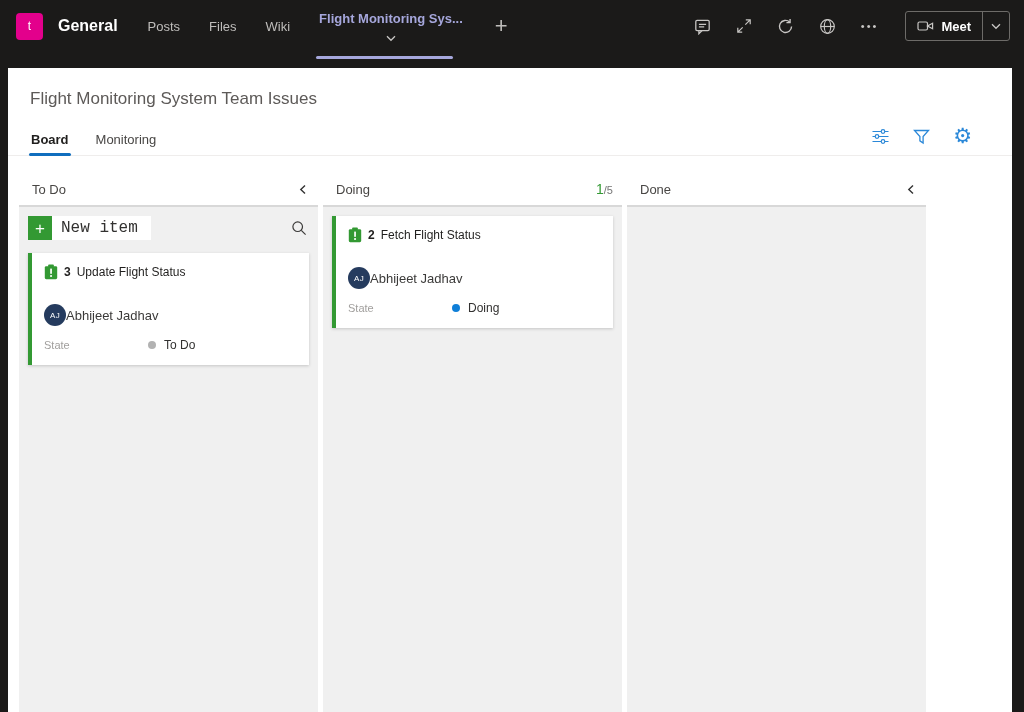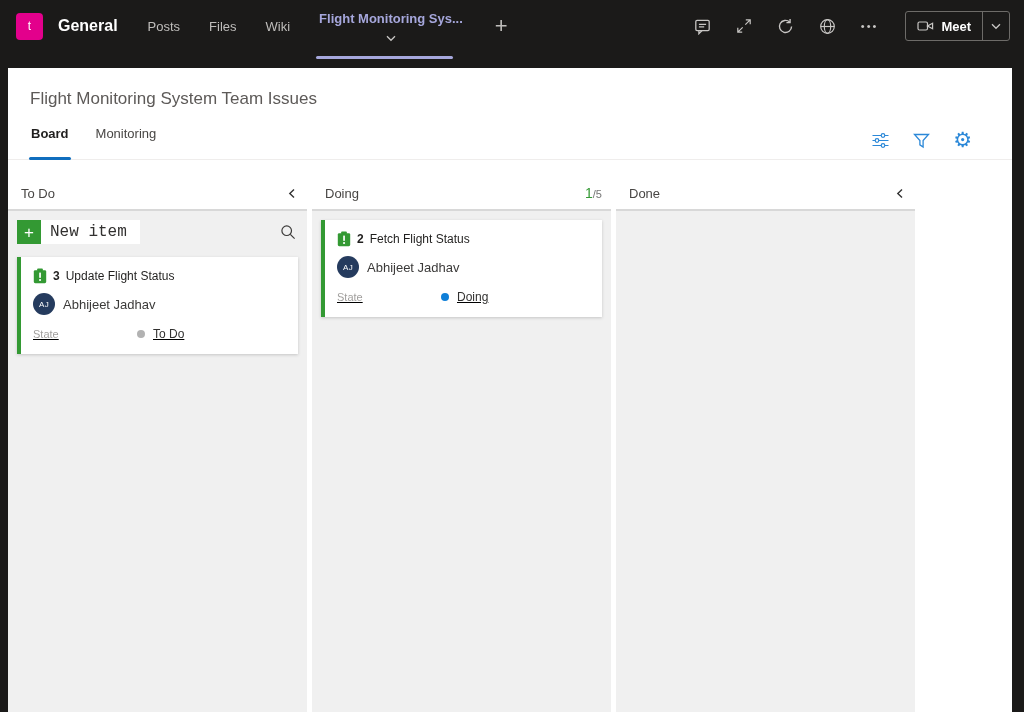--- a/index.html
+++ b/index.html
@@ -44,29 +44,29 @@
     position:absolute;top:68px;left:8px;right:12px;bottom:0;
     background:#ffffff;display:flex;flex-direction:column;box-sizing:border-box;
   }
   .page-title{
     margin:21px 0 0 22px;font-size:17px;font-weight:400;color:#5d5a58;
   }
   .panel-tabs{
     display:flex;align-items:flex-end;margin-top:17px;padding-left:23px;gap:27px;
     border-bottom:1px solid #efedec;position:relative;
   }
-  .p-tab{position:relative;font-size:13px;color:#484644;padding-bottom:18px;cursor:pointer;}
+  .p-tab{position:relative;font-size:13px;color:#484644;padding-bottom:8px;cursor:pointer;}
   .p-tab.active{font-weight:700;color:#201f1e;}
   .p-underline{position:absolute;left:-2px;right:-2px;bottom:-1px;height:3px;border-radius:2px;}
   .panel-actions{margin-left:auto;display:flex;align-items:center;gap:23px;padding:0 40px 8px 0;color:#2b88d8;}
   .panel-actions .pa-icon{display:flex;align-items:center;cursor:pointer;color:#2b88d8;}
   .gear-glyph{font-size:21px;line-height:1;font-family:"DejaVu Sans",sans-serif;}
 
   
-  .board{flex:1;min-height:0;display:flex;align-items:stretch;margin-top:17px;gap:5px;}
+  .board{flex:1;min-height:0;display:flex;align-items:stretch;margin-top:17px;padding-left:11px;gap:5px;}
   .column{width:299px;display:flex;flex-direction:column;min-height:0;}
   .col-header{height:32px;display:flex;align-items:center;justify-content:space-between;
     padding:0 9px 0 13px;font-size:13px;color:#484644;}
   .col-collapse{display:flex;align-items:center;cursor:pointer;padding:2px;}
   .counter{font-size:11px;color:#767676;}
   .counter .counter-num{font-size:14px;}
   .col-body{flex:1;background:#f0f0f0;border-top:2px solid #d8d8d8;padding:9px;box-sizing:border-box;}
 
   .col-toolbar{display:flex;align-items:center;justify-content:space-between;margin-bottom:13px;height:24px;}
   .new-item{display:flex;align-items:center;background:#fff;border:none;padding:0;cursor:pointer;height:24px;
@@ -76,25 +76,25 @@
   .new-item-label{padding:0 13px 0 9px;font-size:16px;color:#323130;font-family:Liberation Mono, monospace;}
   .search-btn{display:flex;align-items:center;color:#3b3a39;cursor:pointer;padding:2px;}
 
   .card{
     background:#fff;border-left:4px solid #339933;
     box-shadow:0 1px 3px rgba(0,0,0,0.18);
     padding:11px 12px 13px;cursor:pointer;
   }
   .card-title-row{display:flex;align-items:center;gap:6px;font-size:12px;color:#201f1e;}
   .card-id{font-weight:700;}
-  .card-assignee-row{display:flex;align-items:center;gap:8px;margin-top:9px;}
+  .card-assignee-row{display:flex;align-items:center;gap:0;margin-top:24px;}
   .avatar{width:22px;height:22px;border-radius:50%;display:flex;align-items:center;justify-content:center;
     color:#fff;font-size:8px;letter-spacing:.3px;}
   .assignee-name{font-size:13px;color:#3b3a39;}
-  .card-state-row{display:flex;align-items:center;margin-top:12px;text-decoration:underline;}
+  .card-state-row{display:flex;align-items:center;margin-top:12px;}
   .state-label{width:104px;font-size:11px;color:#a19f9d;}
   .state-value{display:flex;align-items:center;gap:8px;font-size:12px;color:#323130;}
   .dot{width:8px;height:8px;border-radius:50%;}
 </style>
 </head>
 <body>
 
 <div class="app">
 
   <header class="teams-header">

